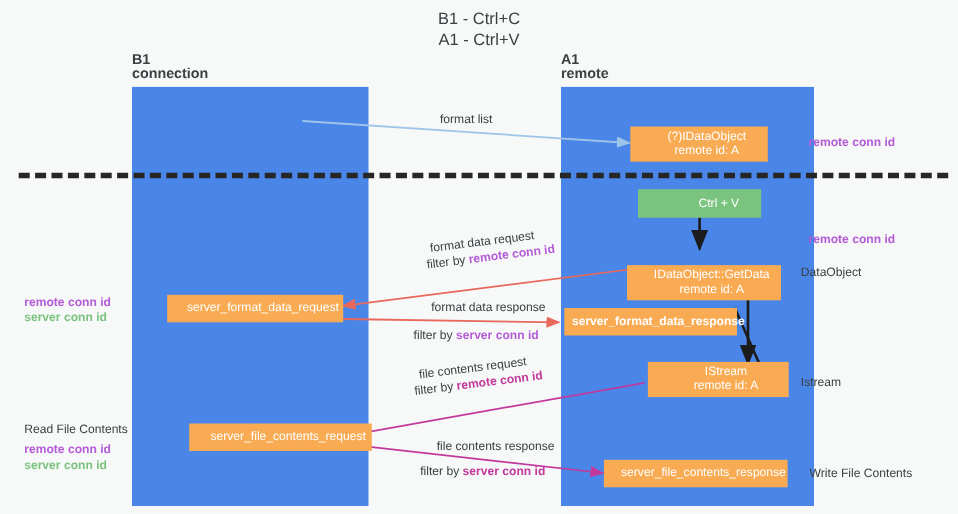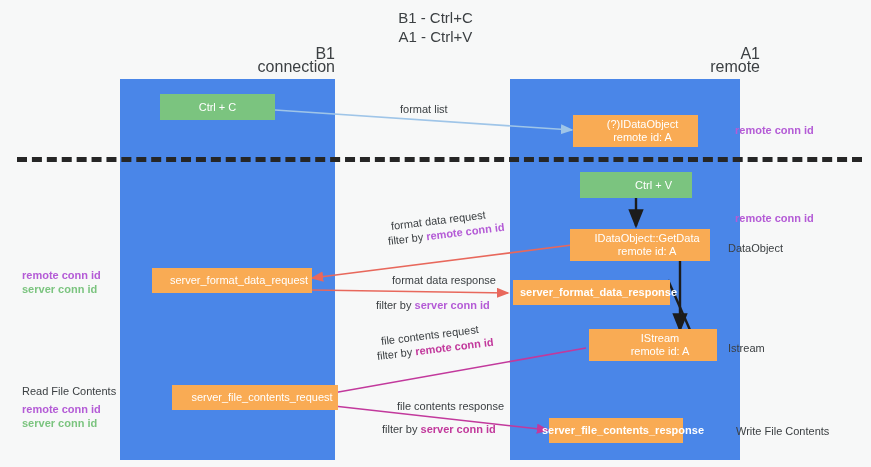--- a/index.html
+++ b/index.html
@@ -26,28 +26,29 @@
     width: 871px;
     text-align: center;
     font-size: 15px;
     line-height: 19px;
     color: #3c4043;
     white-space: pre-line;
   }
   
   .lane-header {
     position: absolute;
-    text-align: right;
-    font-size: 16px;
+    text-align: left;
+    font-size: 13px;
     line-height: 13px;
     color: #3c4043;
     white-space: pre-line;
+    font-weight: bold;
   }
   .lane-header.b1 { left: 120px; top: 47px; width: 215px; }
-  .lane-header.a1 { left: 530px; top: 47px; width: 230px; }
+  .lane-header.a1 { left: 510px; top: 47px; width: 230px; }
   
   .lane {
     position: absolute;
     background: #4a86e8;
   }
   .lane.b1 { left: 120px; top: 79px; width: 215px; height: 381px; }
   .lane.a1 { left: 510px; top: 79px; width: 230px; height: 381px; }
   
   .divider {
     position: absolute;
@@ -151,40 +152,39 @@
 
     <path d="M668,280 L690,330" stroke="#1c1c1c" stroke-width="2.4" fill="none"></path>
 
     <path d="M586,348 L316,396" stroke="#c2399c" stroke-width="1.6" fill="none" marker-end="url(#ah-magenta)"></path>
 
     <path d="M316,404 L548,430" stroke="#c2399c" stroke-width="1.6" fill="none" marker-end="url(#ah-magenta)"></path>
   </svg>
 
   <div class="divider"></div>
 
-  <div class="box green" style="left:160px; top:94px; width:115px; height:26px;">Ctrl + C</div>
 
   <div class="box orange" style="left:573px; top:115px; width:125px; height:32px;">(?)IDataObject
 remote id: A</div>
 
   <div class="box green" style="left:580px; top:172px; width:112px; height:26px;padding-left:39px;">Ctrl + V</div>
 
-  <div class="box orange" style="left:570px; top:229px; width:140px; height:32px;">IDataObject::GetData
+  <div class="box orange" style="left:570px; top:241px; width:140px; height:32px;">IDataObject::GetData
 remote id: A</div>
 
   <div class="box orange" style="left:152px; top:268px; width:160px; height:25px;">server_format_data_request</div>
 
   <div class="box orange" style="left:513px; top:280px; width:157px; height:25px;font-weight:bold;">server_format_data_response</div>
 
   <div class="box orange" style="left:589px; top:329px; width:128px; height:32px;">IStream
 remote id: A</div>
 
   <div class="box orange" style="left:148px; top:385px; width:166px; height:25px;margin-left:24px;">server_file_contents_request</div>
 
-  <div class="box orange" style="left:549px; top:418px; width:134px; height:25px;font-weight:bold;">server_file_contents_response</div>
+  <div class="box orange" style="left:549px; top:418px; width:167px; height:25px;">server_file_contents_response</div>
 
   <div class="arrow-label" style="left:400px; top:102px;">format list</div>
 
   <div class="arrow-label rot" style="left:391px; top:219px;">format data request</div>
   <div class="arrow-label rot" style="left:388px; top:234px;">
     <span>filter by </span><span class="hl-purple">remote conn id</span>
   </div>
 
   <div class="arrow-label" style="left:392px; top:273px;">format data response</div>
   <div class="arrow-label" style="left:376px; top:298px;">

